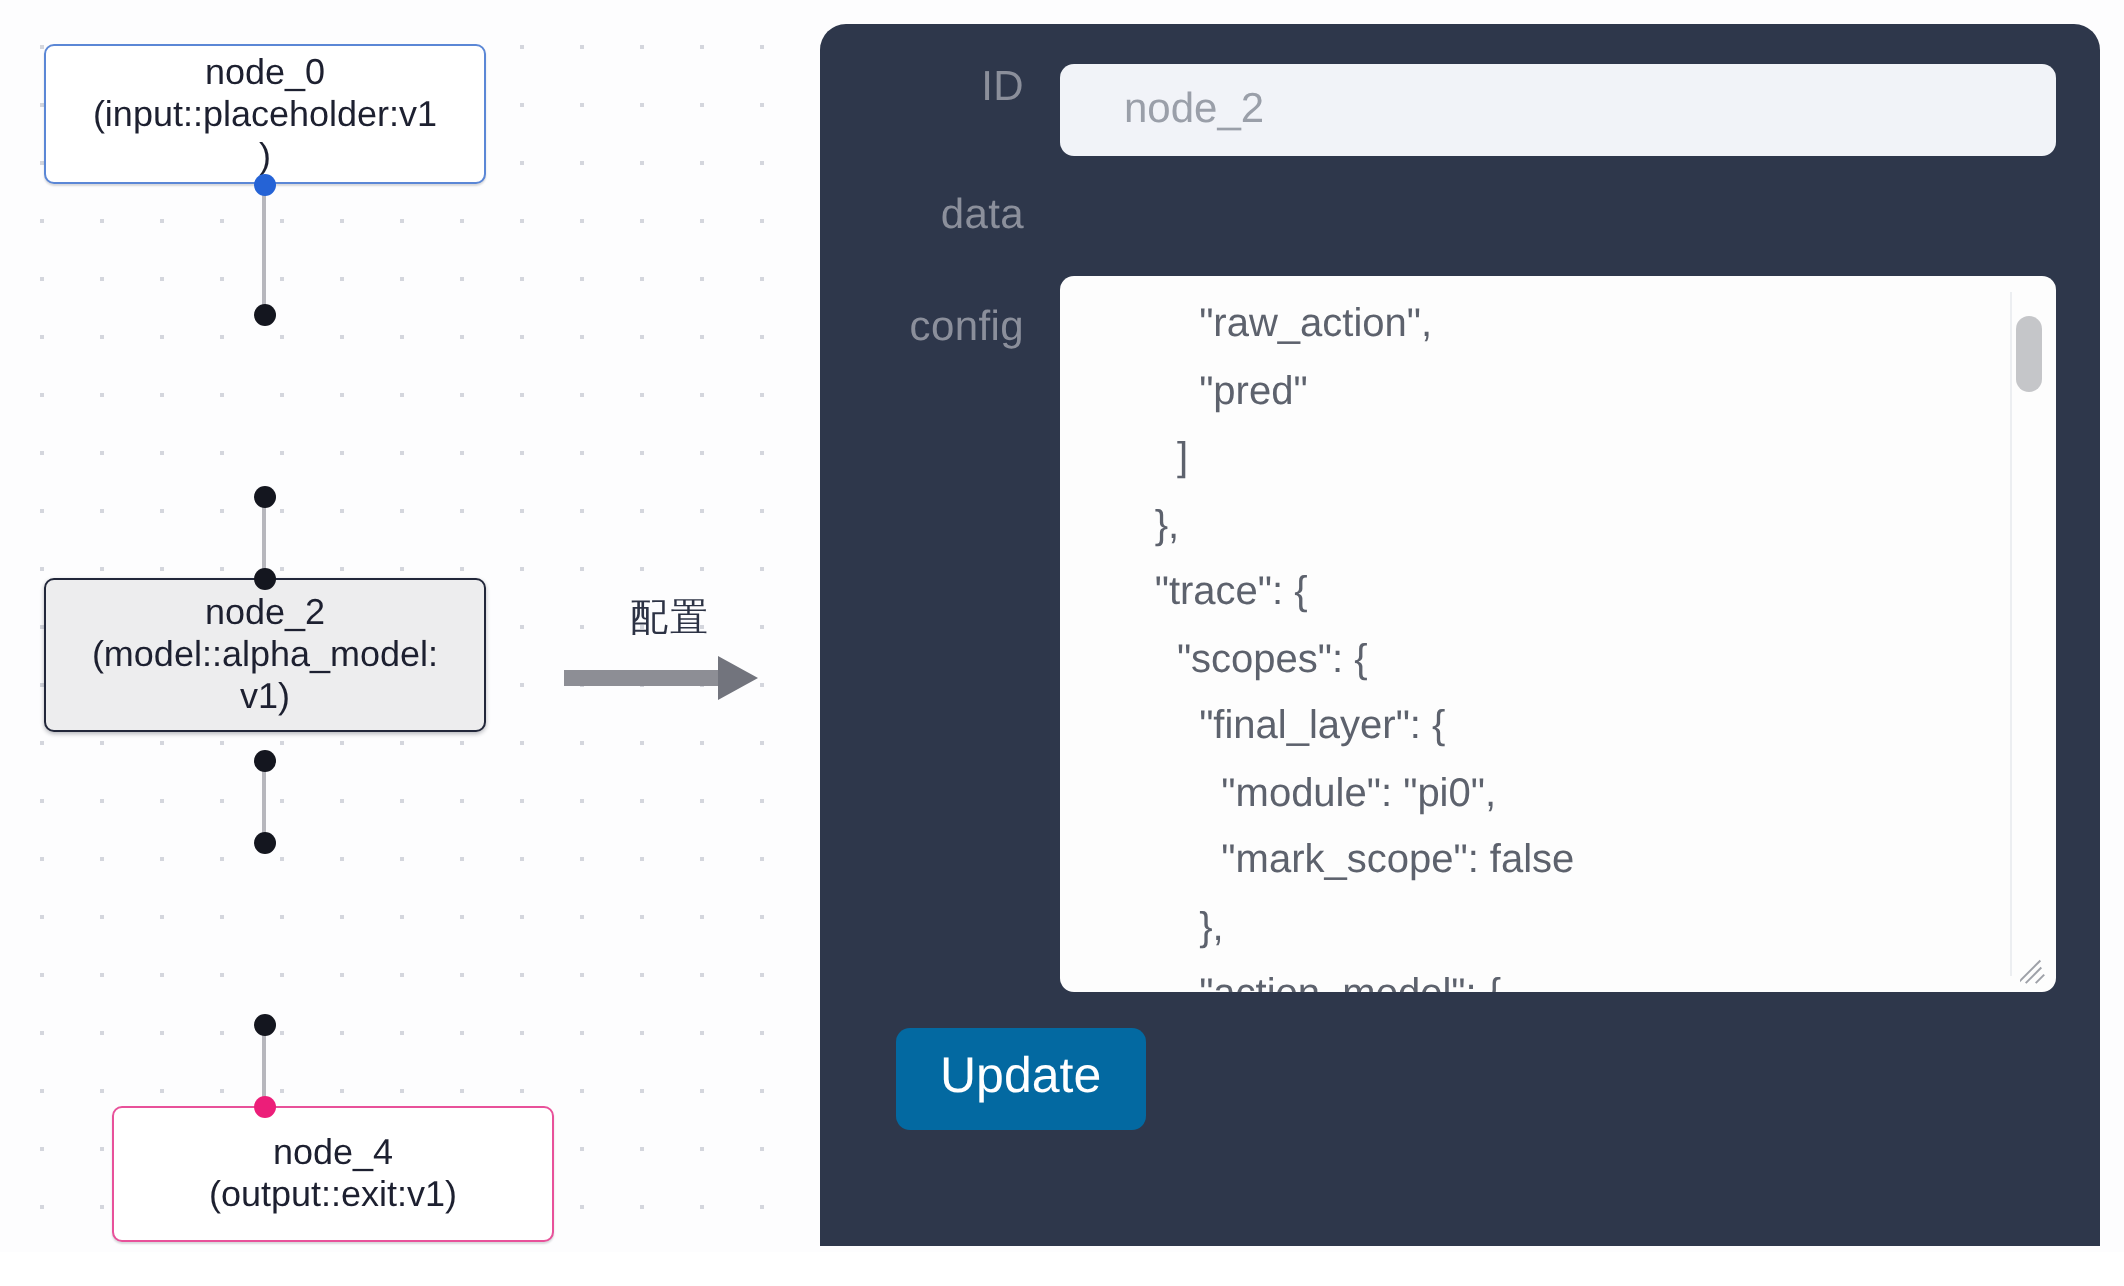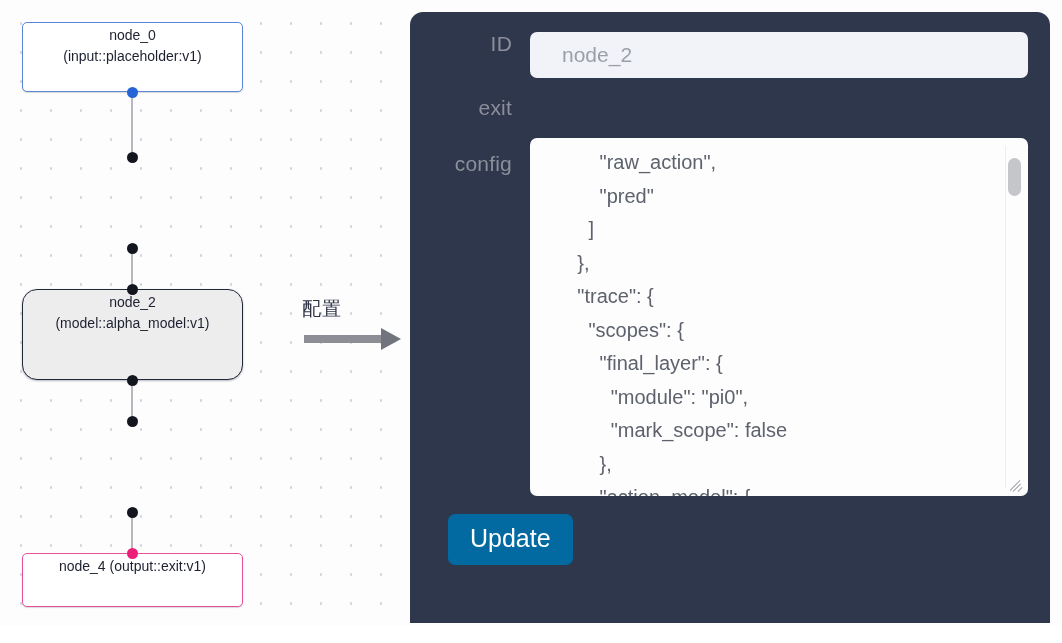--- a/index.html
+++ b/index.html
@@ -44,25 +44,25 @@
   }
 
   .node {
     position: absolute;
     left: 22px;
     width: 221px;
     border: 1.6px solid #1f2437;
     border-radius: 5px;
     background: #ffffff;
     color: #1d2030;
-    font-size: 14px;
+    font-size: 18px;
     line-height: 21px;
     text-align: center;
     display: flex;
-    align-items: flex-start;
+    align-items: center;
     justify-content: center;
     padding: 2px 22px;
     box-shadow: 0 1px 1px rgba(20,22,35,0.16);
     overflow-wrap: anywhere;
   }
   .node .node-text { display: block; }
 
   .node.is-input  { border-color: #5b87d6; }
   .node.is-output { border-color: #e8519a; }
   .node.is-selected {
@@ -78,24 +78,24 @@
     background: #14161f;
     left: 126.5px;
     z-index: 5;
   }
   .handle.blue { background: #2563d6; }
   .handle.pink { background: #ec1e79; }
 
   
   .transition {
     position: absolute;
-    left: 302px;
+    left: 280px;
     top: 296px;
     width: 110px;
-    text-align: left;
+    text-align: center;
   }
   .transition .caption {
     font-size: 19px;
     color: #2c3244;
     letter-spacing: 1px;
     margin-bottom: 6px;
     font-family: "DejaVu Sans", "Liberation Sans", sans-serif;
   }
   .arrow-wrap { position: relative; height: 22px; }
   .arrow-shaft {
@@ -233,31 +233,31 @@
 
       <div class="node is-input" style="top:22px;height:70px;">
         <span class="node-text">node_0
 (input::placeholder:v1)</span>
       </div>
       <div class="handle blue" style="top:86.5px;"></div>
 
       <div class="handle" style="top:151.5px;"></div>
       <div class="handle" style="top:242.5px;"></div>
 
-      <div class="node is-selected" style="top:289px;height:91px;border-radius:15px;">
+      <div class="node is-selected" style="top:289px;height:77px;">
         <span class="node-text">node_2
 (model::alpha_model:v1)</span>
       </div>
       <div class="handle" style="top:283.5px;"></div>
       <div class="handle" style="top:374.5px;"></div>
 
       <div class="handle" style="top:415.5px;"></div>
       <div class="handle" style="top:506.5px;"></div>
 
-      <div class="node is-output" style="top:553px;height:54px;">
+      <div class="node is-output" style="top:553px;height:68px;margin-left:34px;">
         <span class="node-text">node_4
 (output::exit:v1)</span>
       </div>
       <div class="handle pink" style="top:547.5px;"></div>
     </div>
 
     <div class="transition">
       <div class="caption">配置</div>
       <div class="arrow-wrap">
         <div class="arrow-shaft"></div>
@@ -266,21 +266,21 @@
     </div>
 
     <div class="panel">
 
       <div class="field-row">
         <div class="field-label">ID</div>
         <input class="field-input" type="text" value="node_2" style="">
       </div>
 
       <div class="field-row">
-        <div class="field-label">exit</div>
+        <div class="field-label">data</div>
       </div>
 
       <div class="field-row config-row">
         <div class="field-label">config</div>
         <div class="textarea-wrap">
           <textarea class="config-area" style="">          "raw_action",
           "pred"
         ]
       },
       "trace": {

